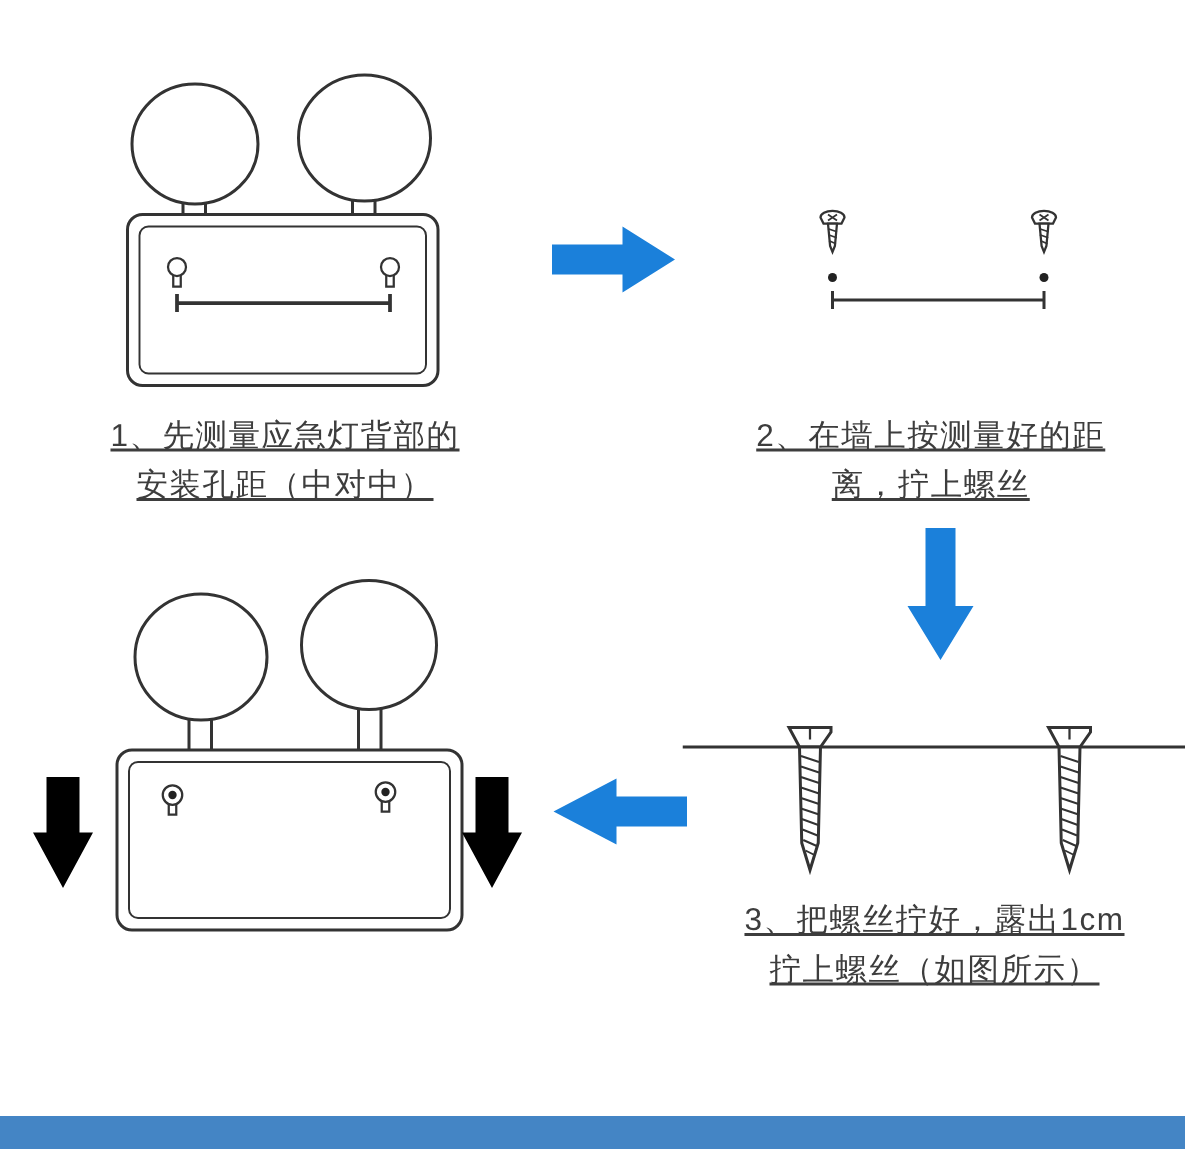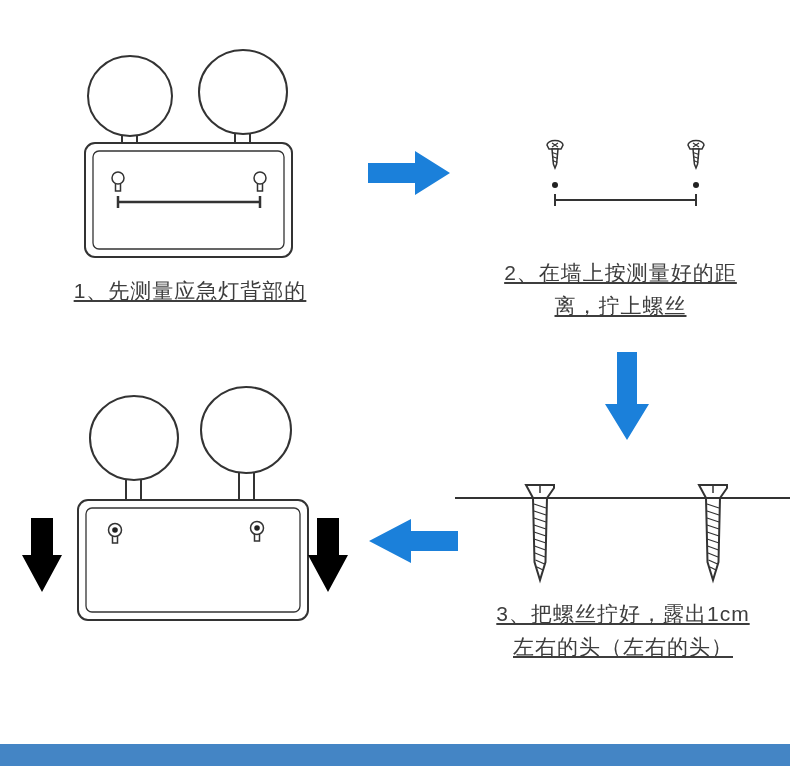--- a/index.html
+++ b/index.html
@@ -122,28 +122,29 @@
         <circle cx="242" cy="145" r="6.5" fill="#ffffff"></circle>
         <circle cx="242" cy="145" r="2.8" fill="#222222" stroke="none"></circle>
       </g>
     </g>
     <polygon points="16,135 38,135 38,172 47,172 27,209 7,172 16,172" fill="#000000"></polygon>
     <polygon points="302,135 324,135 324,172 333,172 313,209 293,172 302,172" fill="#000000"></polygon>
   </svg>
 
   <div class="caption" style="left:35px;top:274px;width:310px">
     <div>1、先测量应急灯背部的</div>
+    <div>安装孔距（中对中）</div>
   </div>
 
-  <div class="caption" style="left:468px;top:256px;width:305px">
+  <div class="caption" style="left:468px;top:274px;width:305px">
     <div>2、在墙上按测量好的距</div>
     <div>离，拧上螺丝</div>
   </div>
 
   <div class="caption" style="left:468px;top:597px;width:310px">
     <div>3、把螺丝拧好，露出1cm</div>
-    <div>左右的头（左右的头）</div>
+    <div>拧上螺丝（如图所示）</div>
   </div>
 
 
   <div class="footer" style="background: rgb(68, 133, 197);"></div>
 
 </div>
 
 </body></html>

